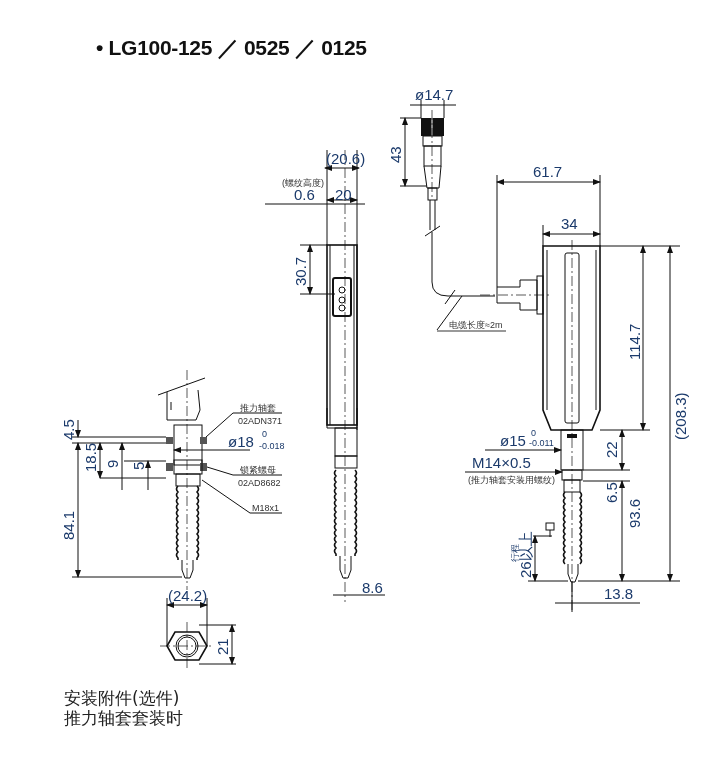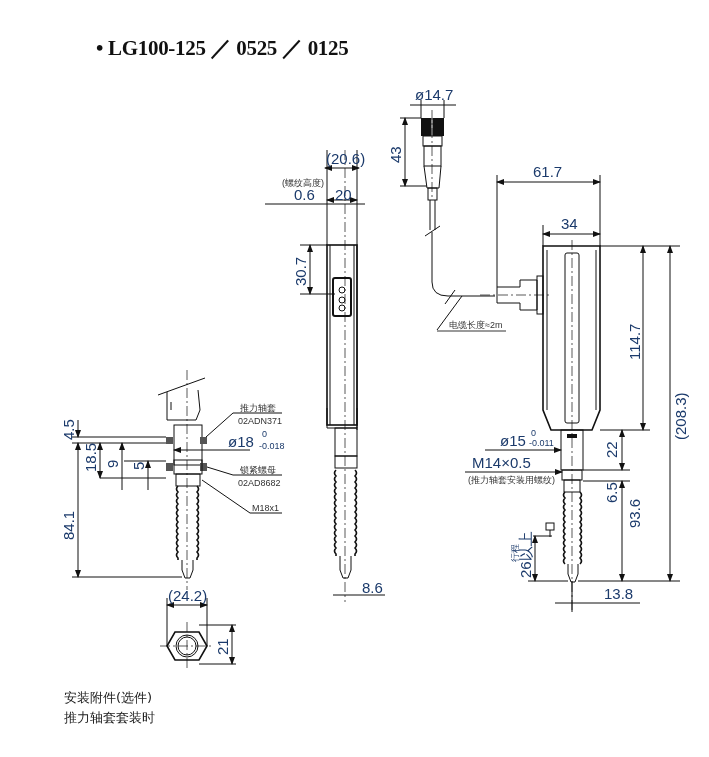--- a/index.html
+++ b/index.html
@@ -1,19 +1,19 @@
 <!DOCTYPE html>
 <html><head>
 <meta charset="utf-8">
 <style>
   html, body { margin:0; padding:0; background:#ffffff; }
   body { width:709px; height:757px; position:relative; overflow:hidden; font-family:"DejaVu Sans", sans-serif; }
-  #title { position:absolute; left:96px; top:34px; font-family:Liberation Serif, serif; font-weight:bold; font-size:21px; color:#111; letter-spacing:-0.3px; }
+  #title { position:absolute; left:96px; top:34px; font-family:Liberation Sans, sans-serif; font-weight:bold; font-size:21px; color:#111; letter-spacing:-0.3px; }
   #drawing { position:absolute; left:0; top:0; }
-  .caption { position:absolute; left:64px; font-family:"DejaVu Sans", sans-serif; font-size:13px; color:#222; line-height:20px; }
+  .caption { position:absolute; left:64px; font-family:"DejaVu Sans", sans-serif; font-size:17px; color:#222; line-height:20px; }
   svg text { font-family:"Liberation Sans", sans-serif; }
   .dim { fill:#1b3a6b; font-size:15px; }
   .dimsm { fill:#1b3a6b; font-size:9px; }
   .note { fill:#333; font-size:9px; }
   .ln { stroke:#111; stroke-width:1; fill:none; }
   .th { stroke:#111; stroke-width:1.6; fill:none; }
   .cl { stroke:#111; stroke-width:0.7; stroke-dasharray:10 3 2 3; fill:none; }
 </style>
 </head>
 <body>

